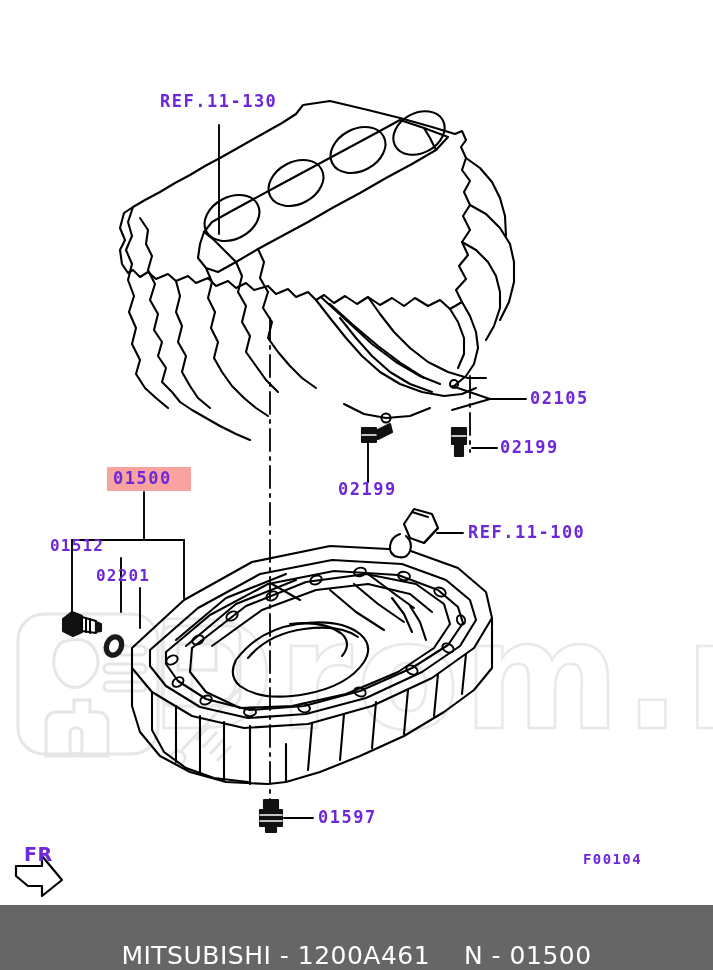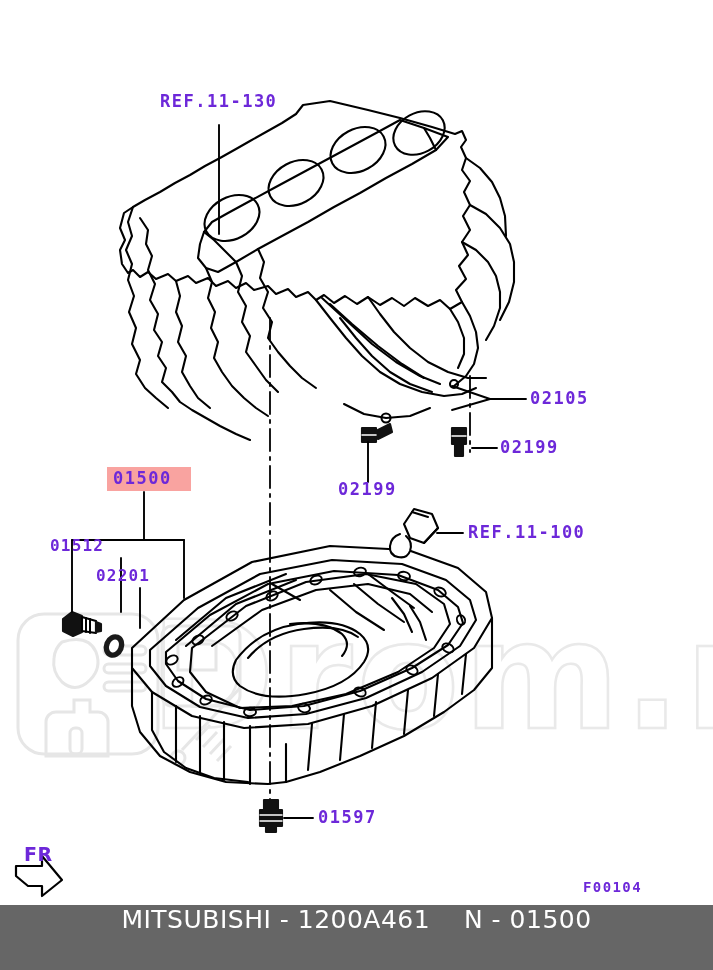--- a/index.html
+++ b/index.html
@@ -65,21 +65,21 @@
 
   
   #footer {
     position: absolute;
     left: 0;
     top: 905px;
     width: 713px;
     height: 65px;
     background: #666666;
     display: flex;
-    align-items: flex-start;
+    align-items: flex-end;
     justify-content: center;
   }
   #footer-text {
     color: #ffffff;
     font-family: "DejaVu Sans", "Liberation Sans", sans-serif;
     font-size: 25px;
     letter-spacing: 0.5px;
     white-space: pre;
   }
 </style>
@@ -346,19 +346,19 @@
   <div class="lbl small" style="left:50px; top:538px;">01512</div>
 
   <div class="lbl small" style="left:96px; top:568px;">02201</div>
 
   <div class="lbl" style="left:468px; top:524px;">REF.11-100</div>
 
   <div class="lbl" style="left:318px; top:809px;text-align:center;">01597</div>
 
   <div class="lbl fr" style="left:12px; top:845px;margin-left:12px;">FR</div>
 
-  <div class="lbl code" style="left:583px; top:852px;margin-top:28px;">F00104</div>
+  <div class="lbl code" style="left:583px; top:852px;">F00104</div>
 
   <div id="footer">
     <span id="footer-text">MITSUBISHI - 1200A461    N - 01500</span>
   </div>
 
 </div>
 
 </body></html>

